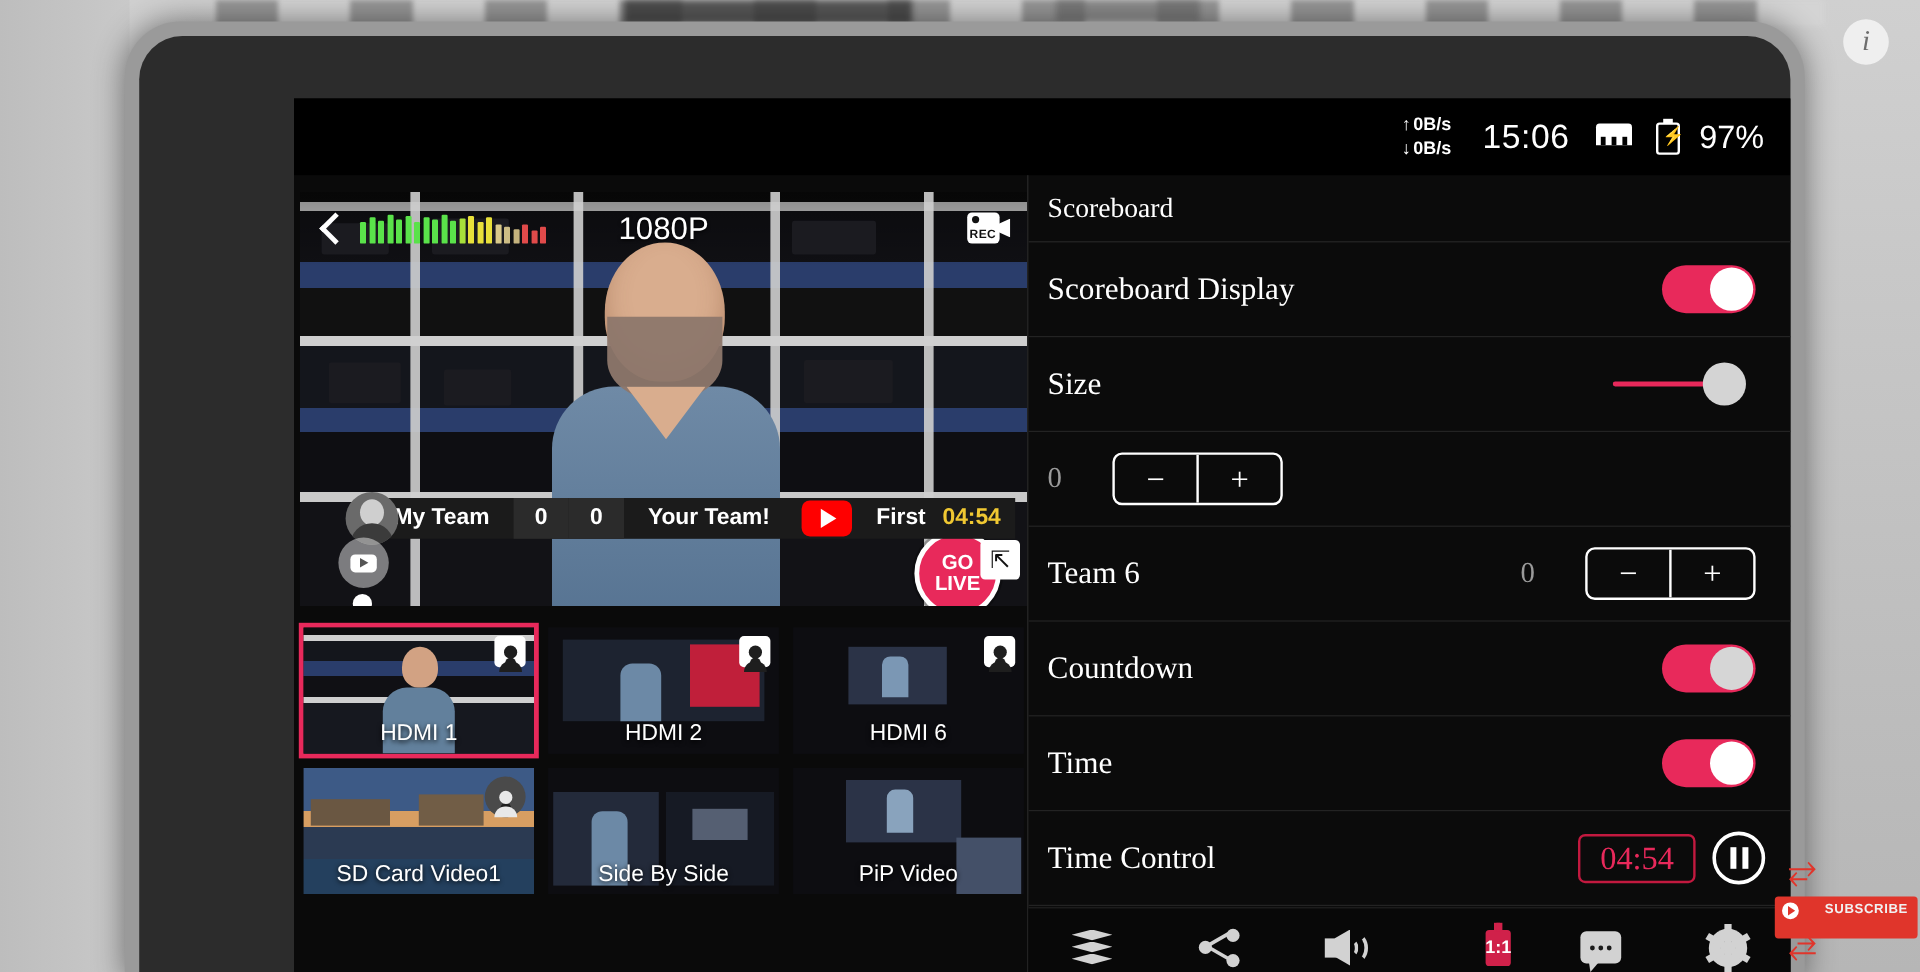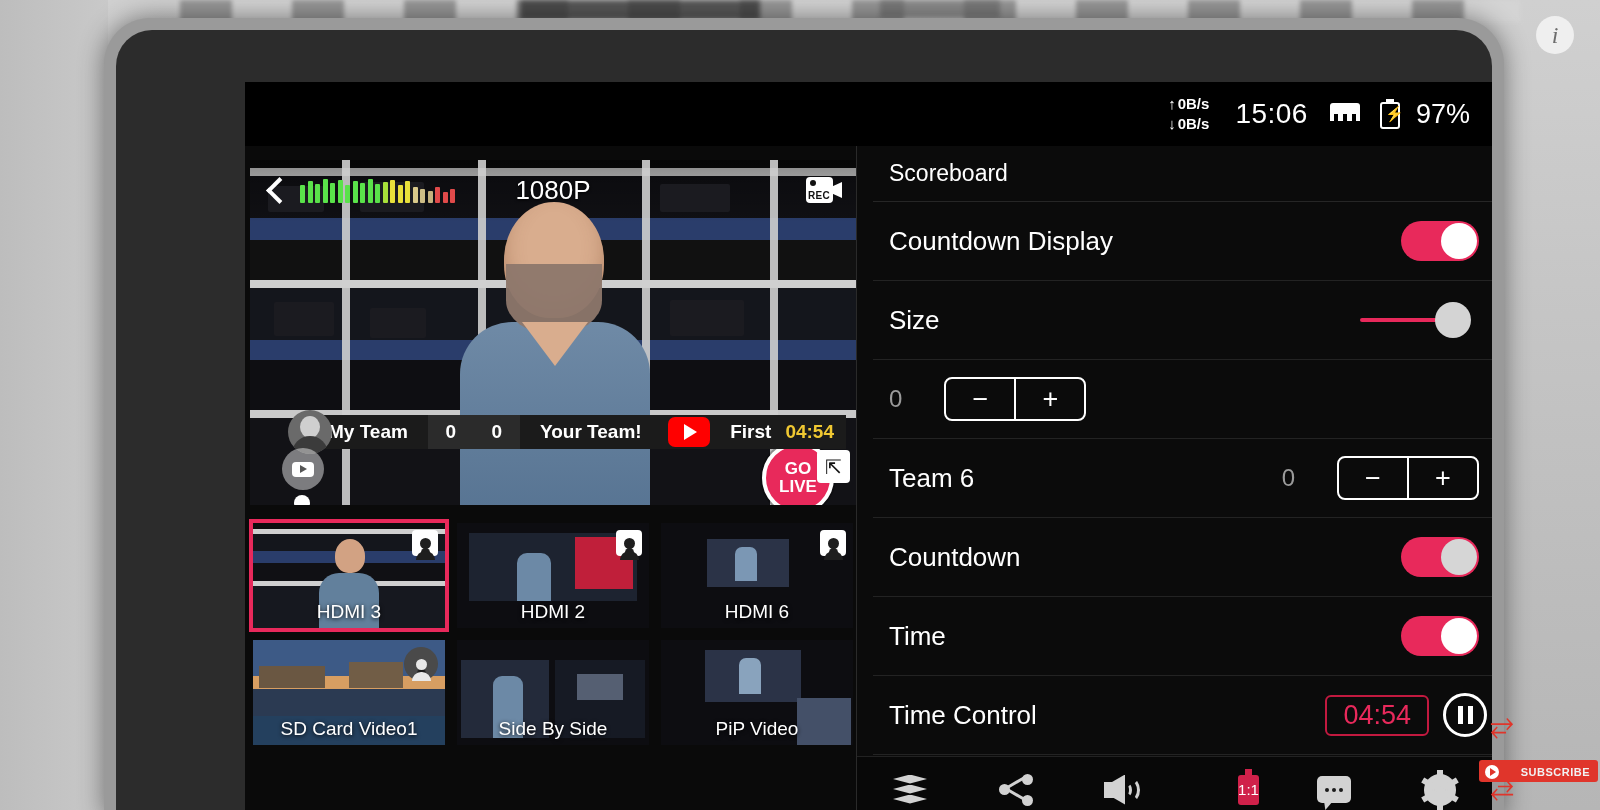--- a/index.html
+++ b/index.html
@@ -169,21 +169,21 @@
   .thumb-studio { position:absolute; inset:0; overflow:hidden;
       background:linear-gradient(180deg,#0c0c0e 0 6px,#cfcfcf 6px 11px,#14161c 11px 28px,
                  #2a3d6b 28px 40px,#101014 40px 58px,#cfcfcf 58px 63px,#16181f 63px 105px);}
   .thumb-person { position:absolute; left:64px; top:16px; width:64px; height:89px;}
   .thumb-person .h{position:absolute;left:18px;top:0;width:30px;height:34px;border-radius:50% 50% 44% 44%;background:#d2a283;}
   .thumb-person .b{position:absolute;left:2px;top:34px;width:60px;height:55px;border-radius:20px 20px 0 0;background:#62809c;}
   .t-dark { position:absolute; inset:0; background:#0d0d11;}
   .t-inner { position:absolute; background:#1a1d28; }
 
   
-  #panel { position:absolute; left:16px; top:0; width:636px; height:610px; overflow:hidden;}
+  #panel { position:absolute; left:0; top:0; width:636px; height:610px; overflow:hidden;font-family:Liberation Serif, serif;}
   .p-head-row { height:56px; display:flex; align-items:center; padding-left:16px;
                 color:#fff; font-size:23px; border-bottom:1px solid #262626;}
   .p-row { height:79px; display:flex; align-items:center; padding:0 16px 0 16px;
            border-bottom:1px solid #232323; color:#fff; }
   .p-row .lbl { font-size:26px; flex:1; }
   .p-row .val { font-size:24px; color:#9a9a9a; margin-right:42px; }
   .toggle { width:78px; height:40px; border-radius:20px; background:#e8295b;
             position:relative; cursor:pointer; flex:0 0 auto; margin-right:14px;}
   .toggle .knob { position:absolute; right:2px; top:2px; width:36px; height:36px;
                   border-radius:50%; background:#fff; }
@@ -217,44 +217,44 @@
   .ic-share b { position:absolute; width:11px; height:11px; border-radius:50%; background:#d2d2d2;}
   .ic-share u { position:absolute; height:3px; background:#d2d2d2; display:block;}
   .ic-vol { position:relative; width:36px; height:30px;}
   .ic-vol .sp { position:absolute; left:0; top:7px; width:10px; height:16px; background:#d2d2d2;}
   .ic-vol .cone { position:absolute; left:8px; top:0; width:13px; height:30px; background:#d2d2d2;
                   clip-path:polygon(0 25%,100% 0,100% 100%,0 75%);}
   .ic-vol .w { position:absolute; border:3px solid #d2d2d2; border-left-color:transparent;
                border-top-color:transparent; border-bottom-color:transparent; border-radius:50%;}
   .ic-score { width:32px; height:30px; background:#d0214a; border-radius:3px;
               position:relative; display:flex; align-items:center; justify-content:center;
-              color:#fff; font-size:15px; font-weight:400;margin-left:41px; }
+              color:#fff; font-size:15px; font-weight:700;margin-left:41px; }
   .ic-score::before,.ic-score::after{content:"";position:absolute;top:-6px;width:5px;height:7px;
               background:#d0214a;}
   .ic-score::before{left:7px;} .ic-score::after{right:7px;}
   .ic-chat { width:34px; height:27px; background:#d2d2d2; border-radius:5px;
              position:relative; display:flex; align-items:center; justify-content:center; gap:3px;}
   .ic-chat::after{content:"";position:absolute;left:7px;bottom:-7px;width:9px;height:9px;
              background:#d2d2d2;clip-path:polygon(0 0,100% 0,15% 100%);}
   .ic-chat i{width:4px;height:4px;border-radius:50%;background:#1b1b1b;}
   .ic-gear { width:32px; height:32px; border-radius:50%; background:#d2d2d2; position:relative;}
   .ic-gear::before{content:"";position:absolute;left:10px;top:10px;width:12px;height:12px;
              border-radius:50%;background:#080808;}
   .ic-gear i{position:absolute;left:13px;top:-4px;width:6px;height:40px;background:#d2d2d2;}
   .ic-gear i:nth-child(2){transform:rotate(60deg);}
   .ic-gear i:nth-child(3){transform:rotate(120deg);}
 
   
   .yt-info { position:absolute; right:26px; top:16px; width:38px; height:38px;
              border-radius:50%; background:#efefef; display:flex; align-items:center;
              justify-content:center; color:#6d6d6d; font-size:24px; font-style:italic;
              font-family:"Liberation Serif",serif; cursor:pointer;}
-  .yt-sub { position:absolute; right:2px; bottom:28px; display:flex; align-items:center;
+  .yt-sub { position:absolute; right:2px; bottom:28px; display:flex; align-items:flex-start;
             gap:22px; background:#e0352b; color:#f1f1f1; font-size:11px; font-weight:700;
-            letter-spacing:.5px; padding:5px 8px 3px 6px; border-radius:3px; cursor:pointer;}
+            letter-spacing:.5px; padding:5px 8px 16px 6px; border-radius:3px; cursor:pointer;}
   .yt-sub .circ { width:14px;height:14px;border-radius:50%;background:#fff;
             display:flex;align-items:center;justify-content:center;}
   .yt-sub .circ::after{content:"";width:0;height:0;border-left:6px solid #e0352b;
             border-top:4px solid transparent;border-bottom:4px solid transparent;margin-left:2px;}
   .yt-arrow { position:absolute; color:#e0352b; font-size:30px; }
 </style>
 </head>
 <body>
 
 <div id="scene">
@@ -385,21 +385,21 @@
               <div class="src sel">
                 <div class="thumb-studio">
                     <div class="thumb-person">
                       <div class="b"></div>
                       <div class="h"></div>
                     </div>
                   </div>
                 <div class="badge">
                     <div class="pic"></div>
                   </div>
-                <div class="label">HDMI 3</div>
+                <div class="label">HDMI 1</div>
               </div>
               <div class="src">
                 <div class="t-dark"></div>
                 <div class="t-inner" style="left:12px;top:10px;width:168px;height:68px;background:#1d2330"></div>
                 <div class="t-inner" style="left:118px;top:14px;width:58px;height:52px;background:#c01f3a"></div>
                 <div class="t-inner" style="left:60px;top:30px;width:34px;height:48px;background:#6c89a6;border-radius:10px 10px 0 0"></div>
                 <div class="badge">
                     <div class="pic"></div>
                   </div>
                 <div class="label">HDMI 2</div>
@@ -442,21 +442,21 @@
             </div>
           </div>
         </div>
 
         <div id="right-col">
           <div id="panel">
 
             <div class="p-head-row">Scoreboard</div>
 
             <div class="p-row">
-              <div class="lbl">Countdown Display</div>
+              <div class="lbl">Scoreboard Display</div>
               <div class="toggle">
                   <div class="knob"></div>
                 </div>
             </div>
 
             <div class="p-row">
               <div class="lbl">Size</div>
               <div class="slider">
                 <div class="track"></div>
                 <div class="thumb"></div>

